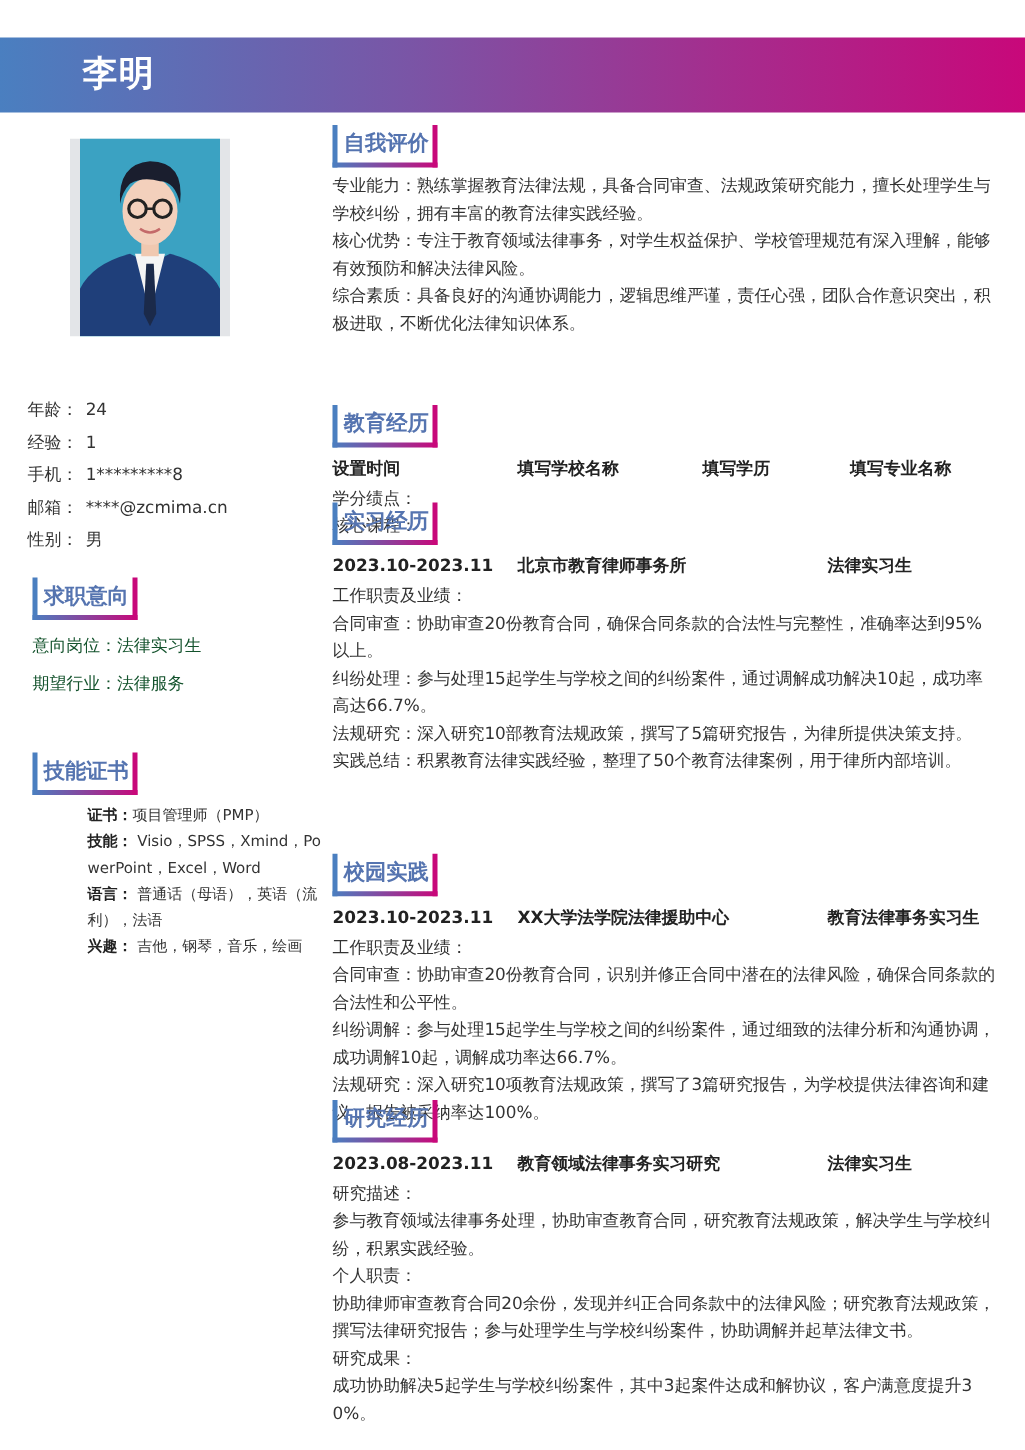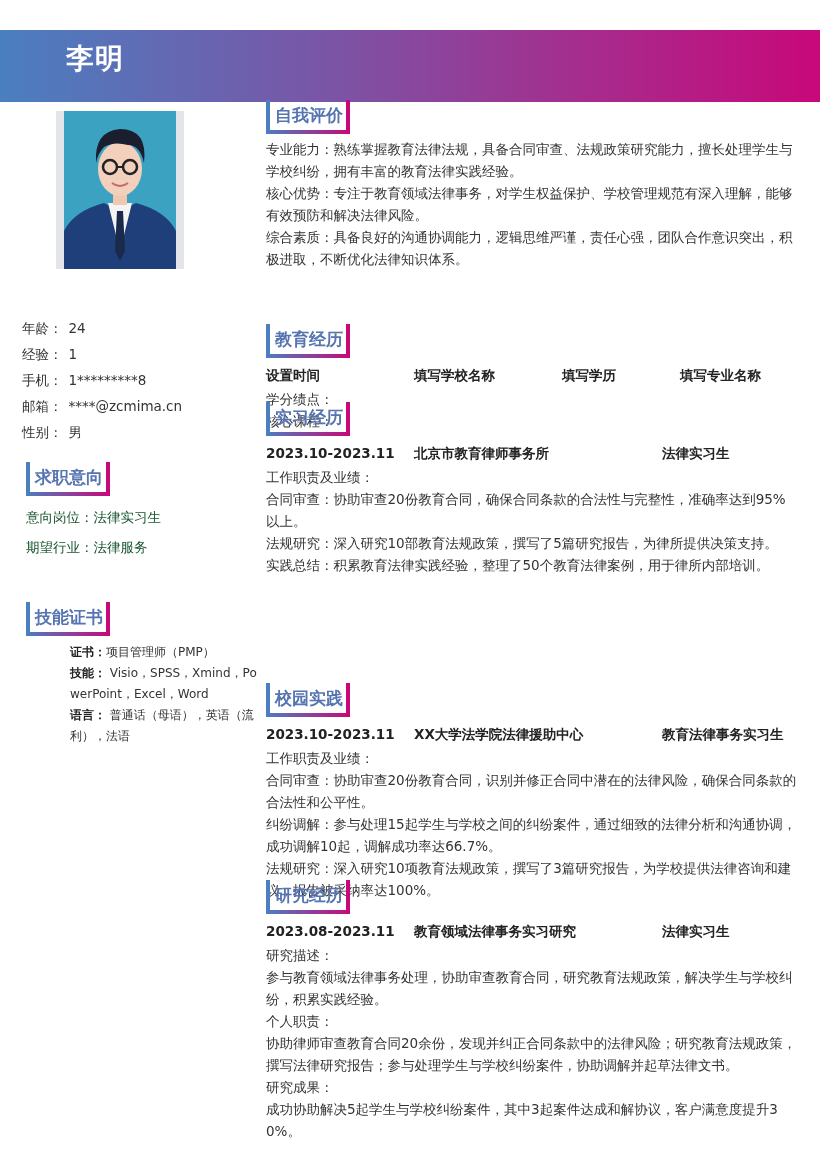--- a/index.html
+++ b/index.html
@@ -1,20 +1,20 @@
 <!DOCTYPE html>
 <html><head>
 <meta charset="utf-8">
 <style>
   * { box-sizing: border-box; margin: 0; padding: 0; }
   html, body { width: 820px; height: 1160px; background: #ffffff; overflow: hidden; }
   body { font-family: "DejaVu Sans", "Liberation Sans", sans-serif; color: #333; font-size: 13.5px; position: relative; }
 
   .header {
-    position: absolute; left: 0; top: 30px; width: 820px; height: 72px;
+    position: absolute; left: 0; top: 30px; width: 820px; height: 60px;
     background: linear-gradient(90deg, #4a7fc0 0%, #7a55a6 40%, #a42e8e 70%, #c8087a 100%);
   }
   .header .name {
     position: absolute; left: 66px; top: 10px;
     font-size: 28px; font-weight: bold; color: #fff; letter-spacing: 1px;
   }
 
   .left { position: absolute; left: 0; top: 90px; width: 240px; }
   .photo {
     position: absolute; left: 56px; top: 21px; width: 128px; height: 158px;
@@ -104,20 +104,21 @@
       <div class="item"><span>期望行业：</span><span>法律服务</span></div>
     </div>
   </div>
 
   <div class="lsec" style="top:512px;">
     <div class="sec-title"><span>技能证书</span><span class="bar"></span></div>
     <div class="skills">
       <div class="line"><b>证书：</b><span>项目管理师（PMP）</span></div>
       <div class="line"><b>技能：</b><span> Visio，SPSS，Xmind，PowerPoint，Excel，Word</span></div>
       <div class="line"><b>语言：</b><span> 普通话（母语），英语（流利），法语</span></div>
+      <div class="line"><b>兴趣：</b><span> 吉他，钢琴，音乐，绘画</span></div>
     </div>
   </div>
 </div>
 
 <div class="right">
   <div class="rsec" style="top:10px;">
     <div class="sec-title"><span>自我评价</span><span class="bar"></span></div>
     <div class="body">
       <div>专业能力：熟练掌握教育法律法规，具备合同审查、法规政策研究能力，擅长处理学生与学校纠纷，拥有丰富的教育法律实践经验。</div>
       <div>核心优势：专注于教育领域法律事务，对学生权益保护、学校管理规范有深入理解，能够有效预防和解决法律风险。</div>
@@ -142,20 +143,21 @@
   <div class="rsec" style="top:312px;">
     <div class="sec-title"><span>实习经历</span><span class="bar"></span></div>
     <div class="body">
       <div class="job-head">
         <span class="c1">2023.10-2023.11</span>
         <span class="c2">北京市教育律师事务所</span>
         <span class="c3">法律实习生</span>
       </div>
       <div>工作职责及业绩：</div>
       <div>合同审查：协助审查20份教育合同，确保合同条款的合法性与完整性，准确率达到95%以上。</div>
+      <div>纠纷处理：参与处理15起学生与学校之间的纠纷案件，通过调解成功解决10起，成功率高达66.7%。</div>
       <div>法规研究：深入研究10部教育法规政策，撰写了5篇研究报告，为律所提供决策支持。</div>
       <div>实践总结：积累教育法律实践经验，整理了50个教育法律案例，用于律所内部培训。</div>
     </div>
   </div>
 
   <div class="rsec" style="top:593px;">
     <div class="sec-title"><span>校园实践</span><span class="bar"></span></div>
     <div class="body">
       <div class="job-head">
         <span class="c1">2023.10-2023.11</span>

